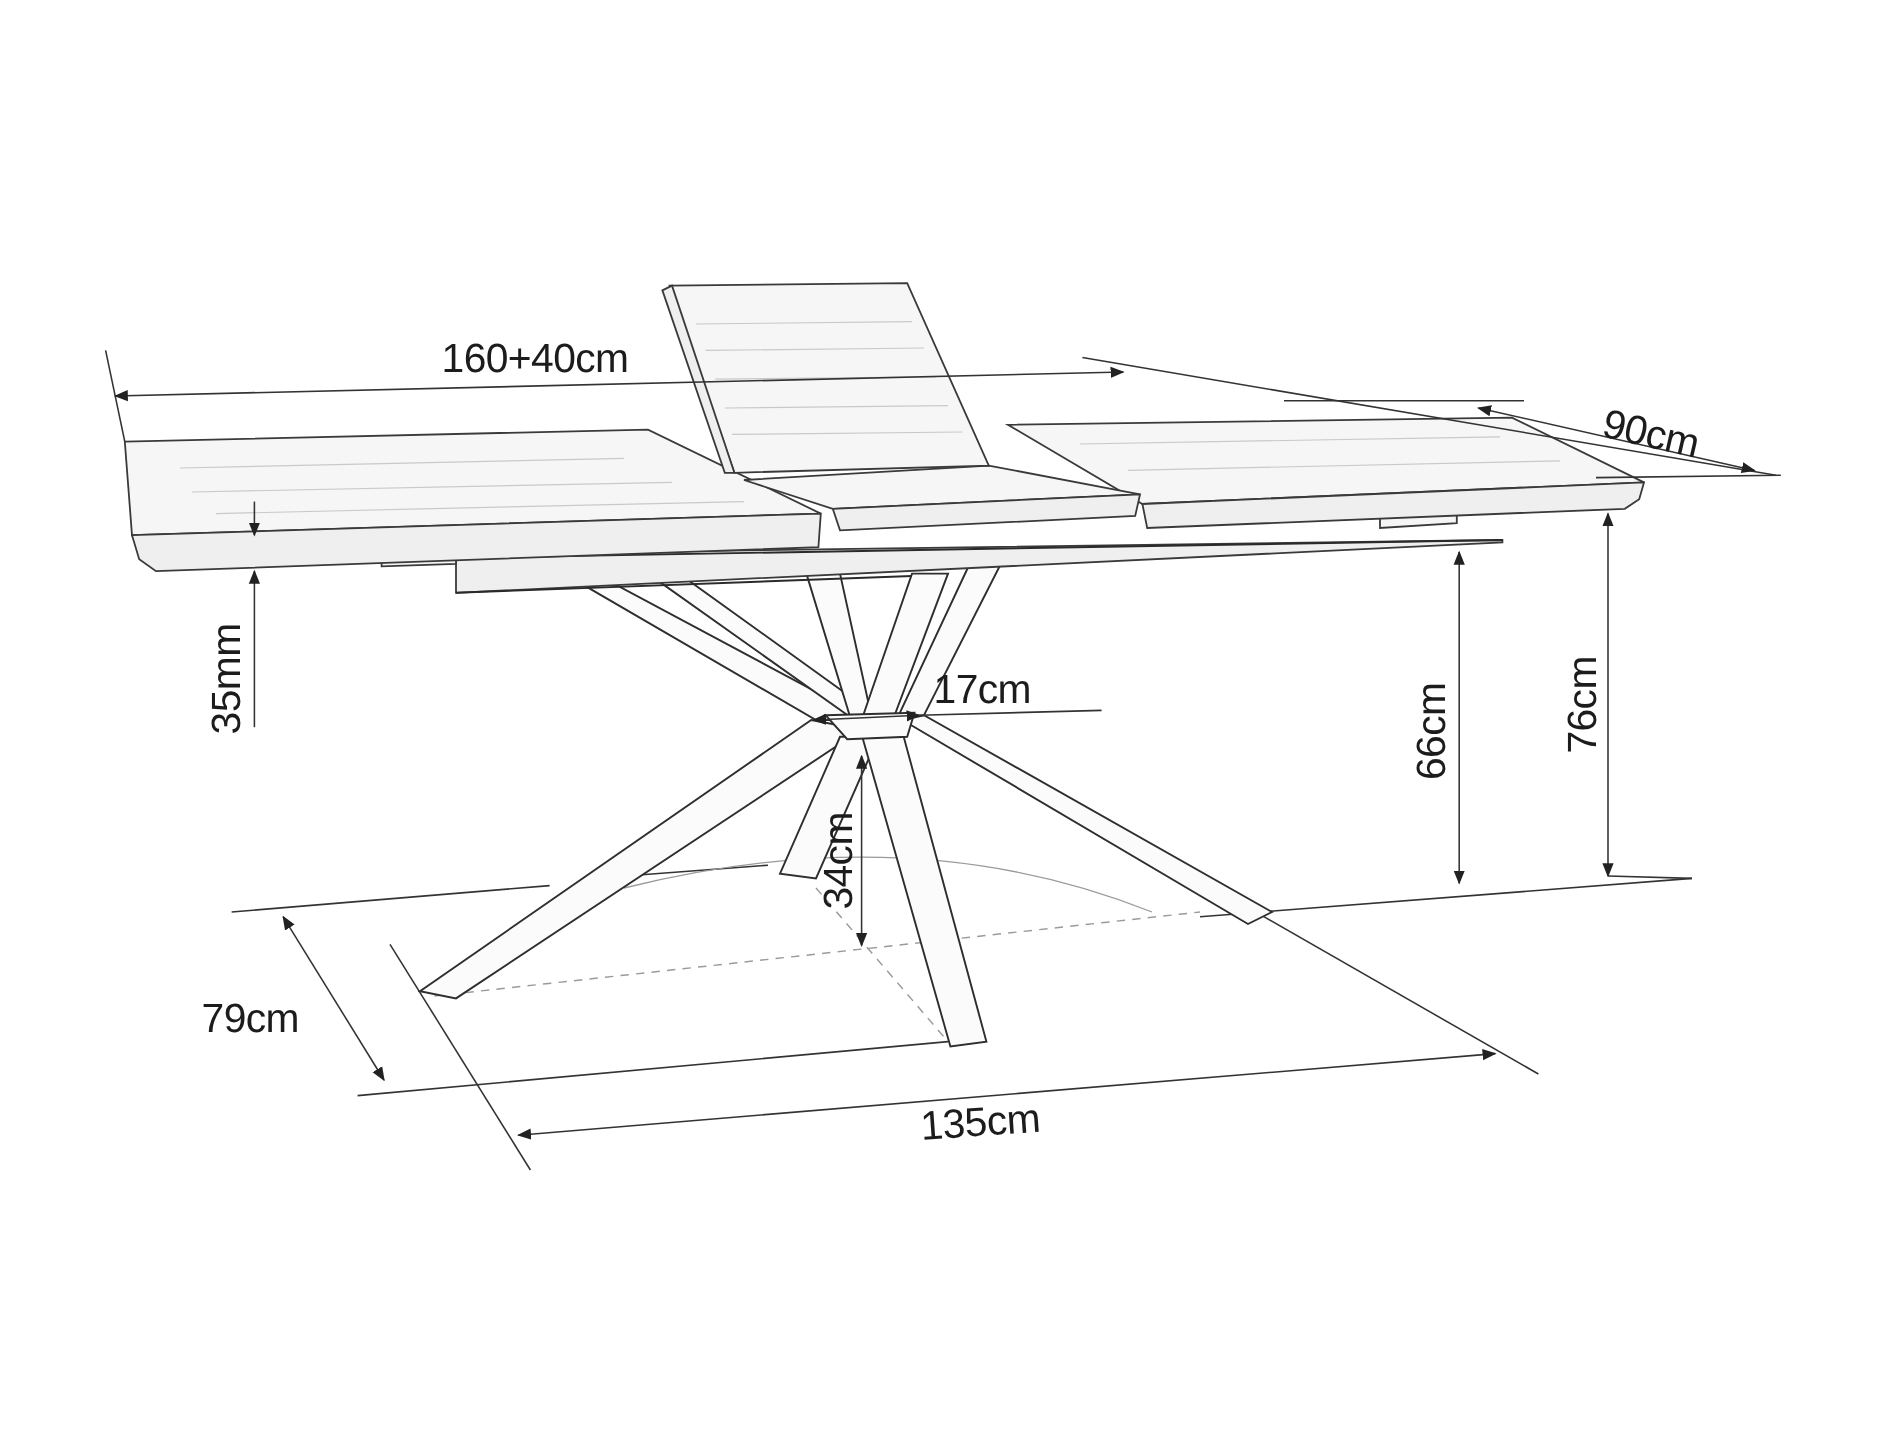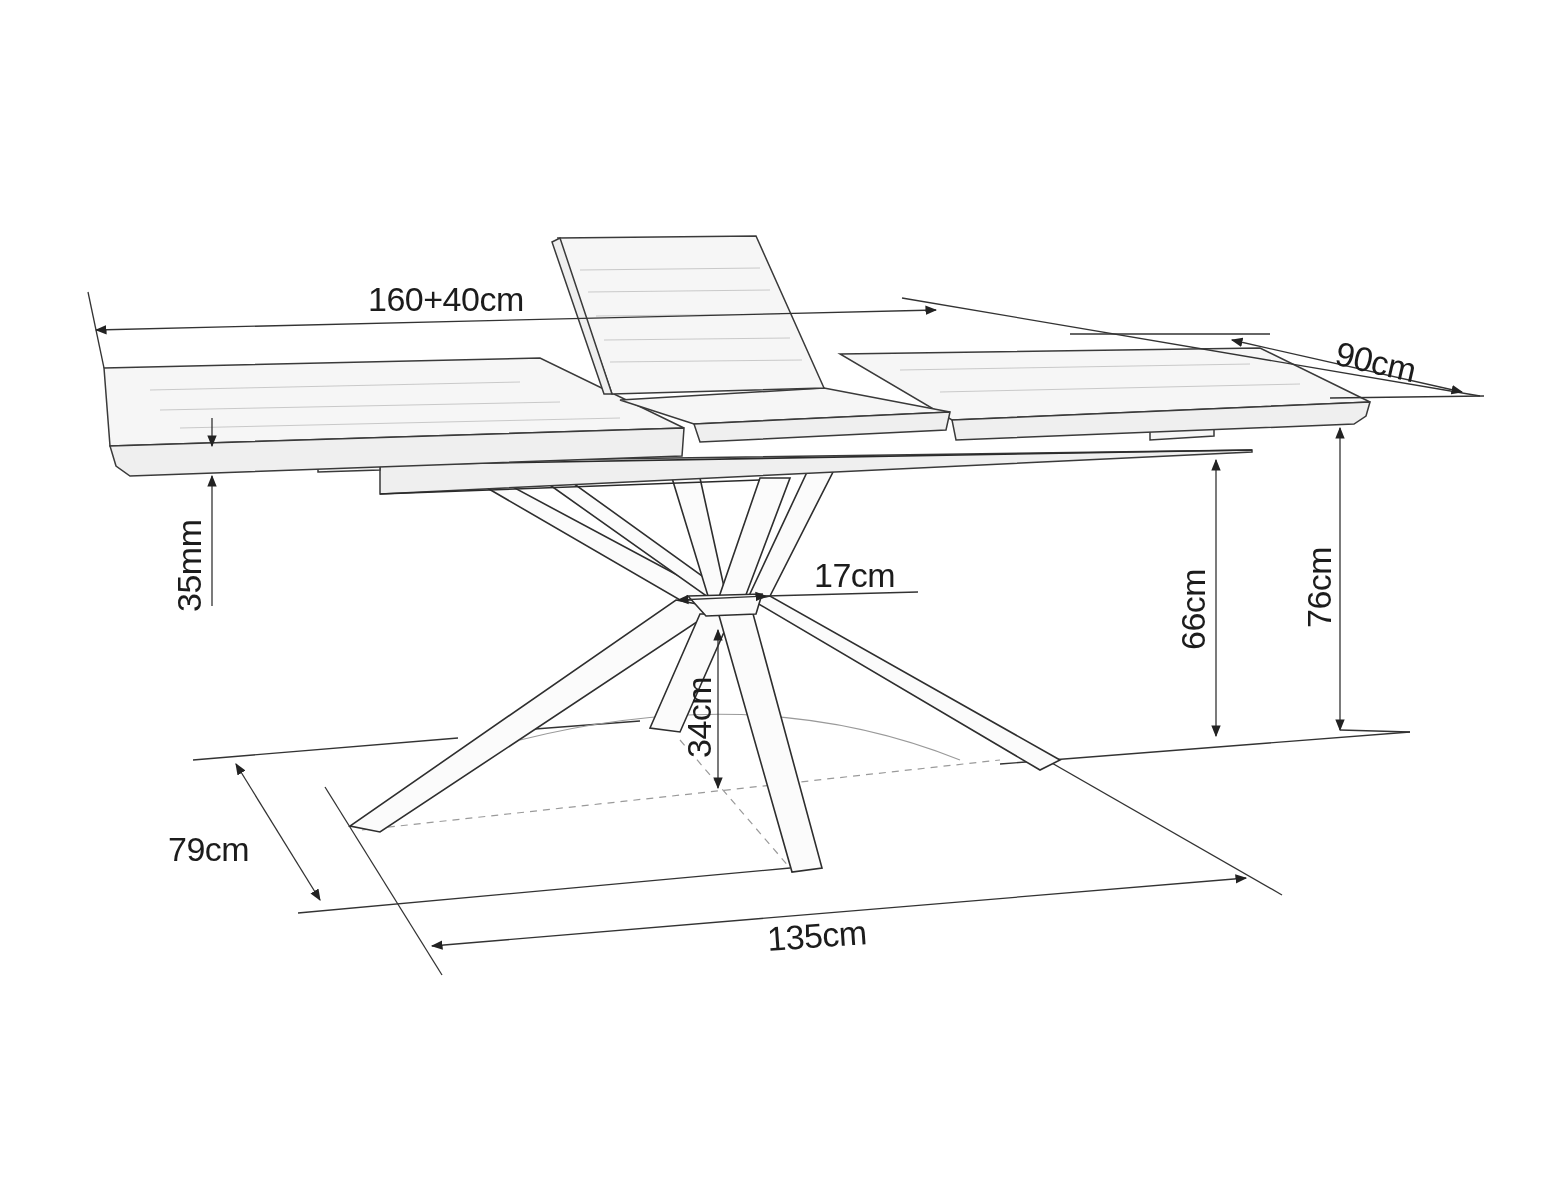--- a/index.html
+++ b/index.html
@@ -125,19 +125,19 @@
 
     <line class="thin" x1="236" y1="764" x2="320" y2="900" marker-start="url(#ah)" marker-end="url(#ah)"></line>
 
     <line class="thin" x1="432" y1="946" x2="1246" y2="878" marker-start="url(#ah)" marker-end="url(#ah)"></line>
   </g>
 </svg>
 
 <div class="lbl" style="left:368px;top:282px;">160+40cm</div>
 <div class="lbl" style="left:1340px;top:336px;transform:rotate(13deg);transform-origin:left top;">90cm</div>
 <div class="lbl rot-up" style="left:172px;top:612px;">35mm</div>
-<div class="lbl" style="left:814px;top:558px;">17cm</div>
+<div class="lbl" style="left:778px;top:558px;">17cm</div>
 <div class="lbl rot-up" style="left:682px;top:758px;">34cm</div>
 <div class="lbl rot-up" style="left:1176px;top:650px;">66cm</div>
 <div class="lbl rot-up" style="left:1302px;top:628px;">76cm</div>
 <div class="lbl" style="left:168px;top:832px;">79cm</div>
 <div class="lbl" style="left:766px;top:922px;transform:rotate(-4deg);transform-origin:left top;">135cm</div>
 </div>
 
 </body></html>

